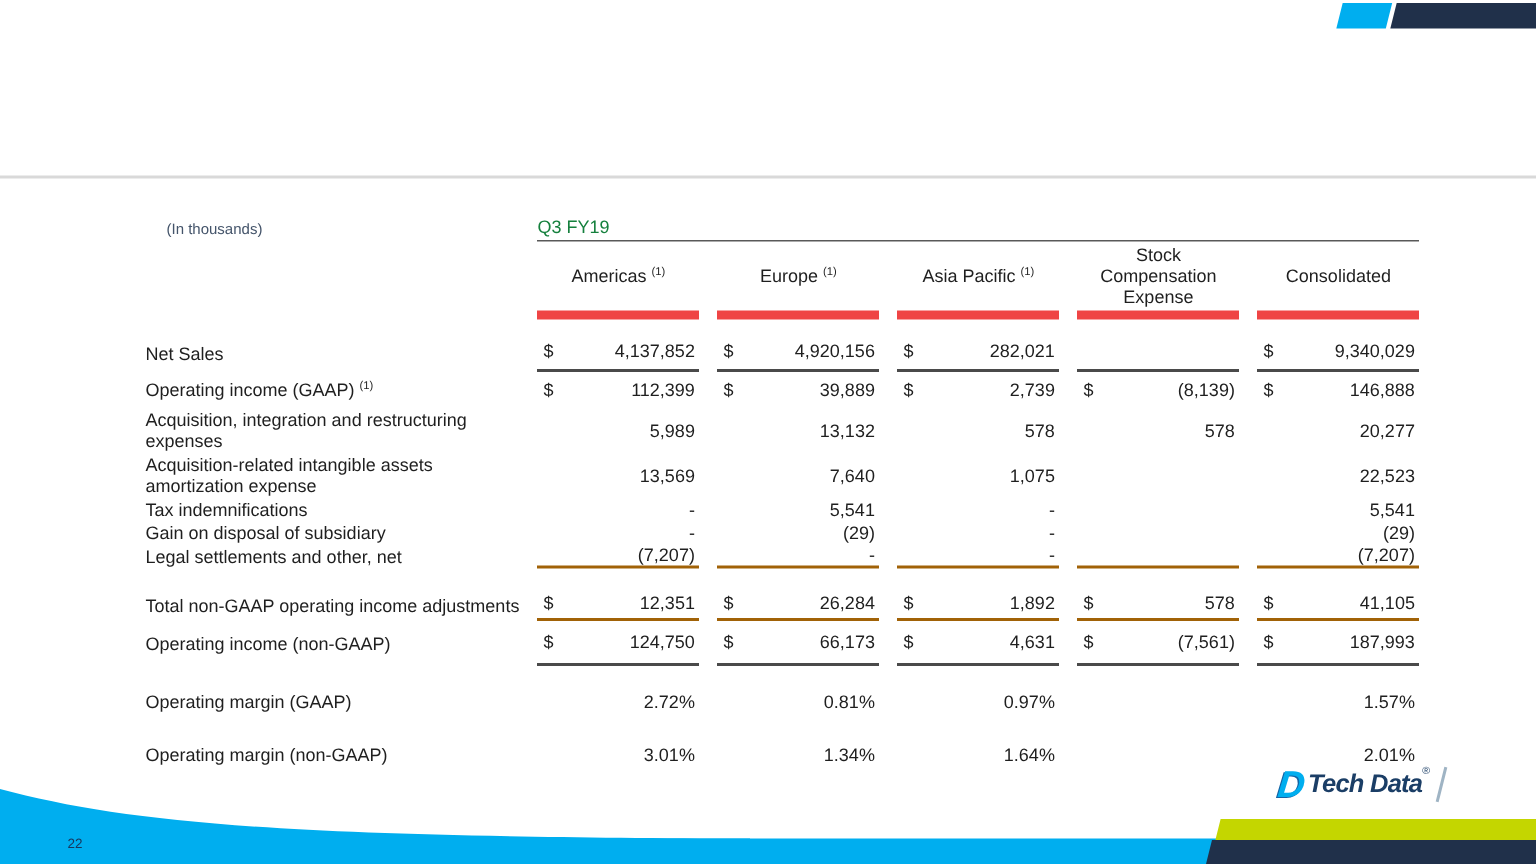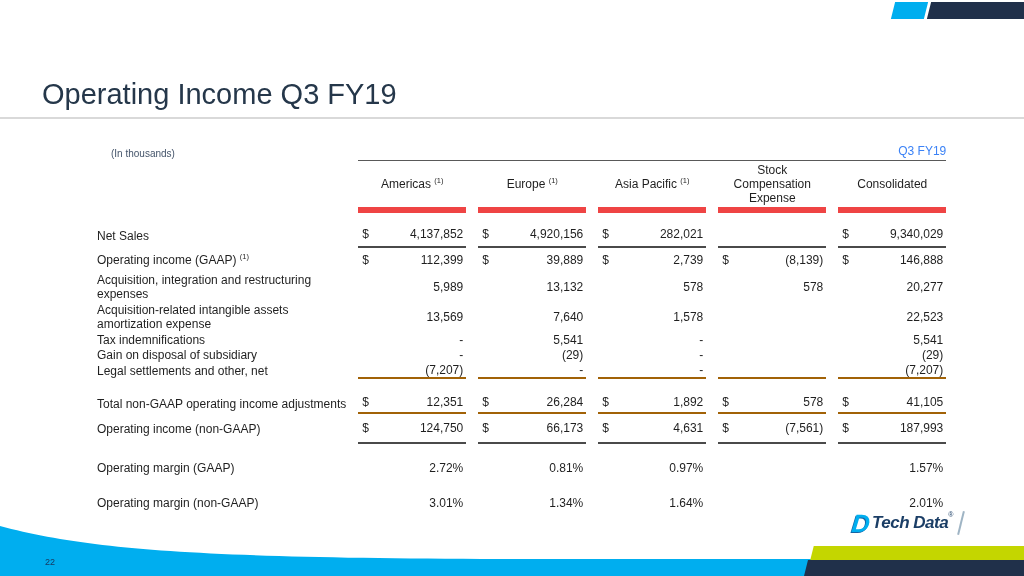--- a/index.html
+++ b/index.html
@@ -19,21 +19,21 @@
     position:absolute;left:85px;top:142px;
     border-collapse:separate;border-spacing:12px 0;table-layout:fixed;
     font-size:12px;color:#1f1f1f;
   }
   col.c-label{width:240px;}
   col.c-data{width:108px;}
   td{padding:0;vertical-align:middle;}
   sup.fn{font-size:7.5px;vertical-align:super;line-height:0;}
   tr.r-period td{height:16px;vertical-align:bottom;}
   td.units{font-size:10px;color:#44546A;padding-left:14px;padding-bottom:2px;}
-  td.period{border-bottom:1px solid #595959;text-align:right;font-size:12px;color:#3b82f6;padding-bottom:2px;}
+  td.period{border-bottom:1px solid #595959;text-align:left;font-size:12px;color:#15803d;padding-bottom:2px;}
   tr.r-cols td{height:46px;}
   td.colhead{border-bottom:6px solid #ef4444;text-align:center;vertical-align:middle;line-height:14px;}
   td.lbl{white-space:nowrap;}
   .cellbox{display:flex;justify-content:space-between;padding:0 3px 0 4px;}
   .cur{text-align:left;}
   .val{text-align:center;}
   
   tr.r-netsales td{height:28px;vertical-align:bottom;padding-bottom:5px;}
   tr.r-gaap td{height:24px;}
   tr.r-twoline td{height:30px;margin-left:44px;}
@@ -62,21 +62,20 @@
   .logo-slash{width:2px;height:24px;background:#9FB4C4;transform:rotate(14deg);margin-left:7px;}
 </style>
 </head>
 <body>
 
 <div class="slide">
 
   <div class="acc-top-cyan"></div>
   <div class="acc-top-navy"></div>
 
-  <div class="title">Operating Income Q3 FY19</div>
   <div class="title-rule"></div>
 
   <table class="fin">
     <colgroup>
       <col class="c-label">
         <col class="c-data">
         <col class="c-data">
         <col class="c-data">
         <col class="c-data">
         <col class="c-data">
@@ -215,21 +214,21 @@
           </td>
       <td class="cell">
             <div class="cellbox">
               <span class="cur"></span>
               <span class="val">7,640</span>
             </div>
           </td>
       <td class="cell">
             <div class="cellbox">
               <span class="cur"></span>
-              <span class="val">1,578</span>
+              <span class="val">1,075</span>
             </div>
           </td>
       <td class="cell">
             <div class="cellbox">
               <span class="cur"></span>
               <span class="val"></span>
             </div>
           </td>
       <td class="cell">
             <div class="cellbox">

